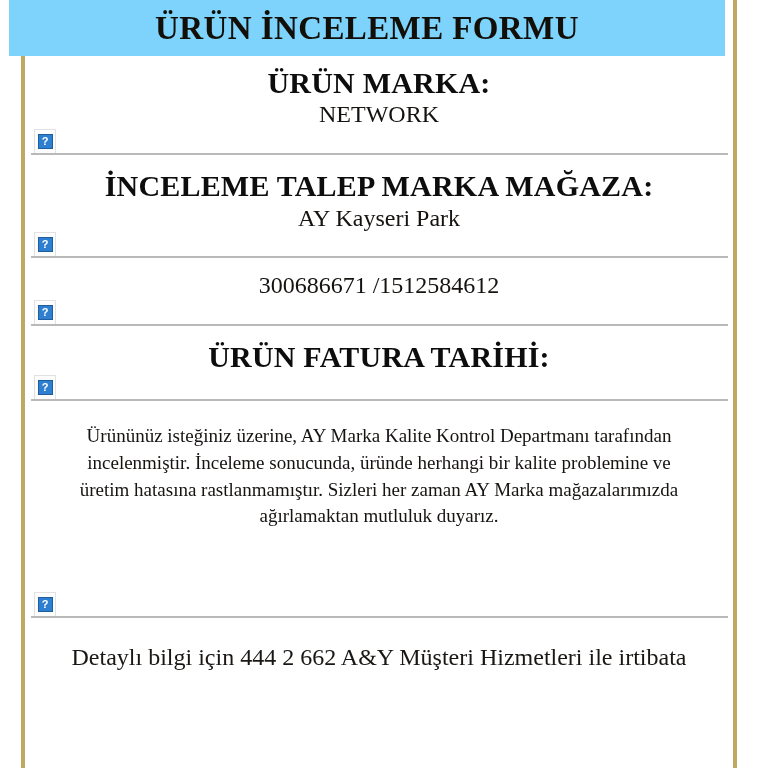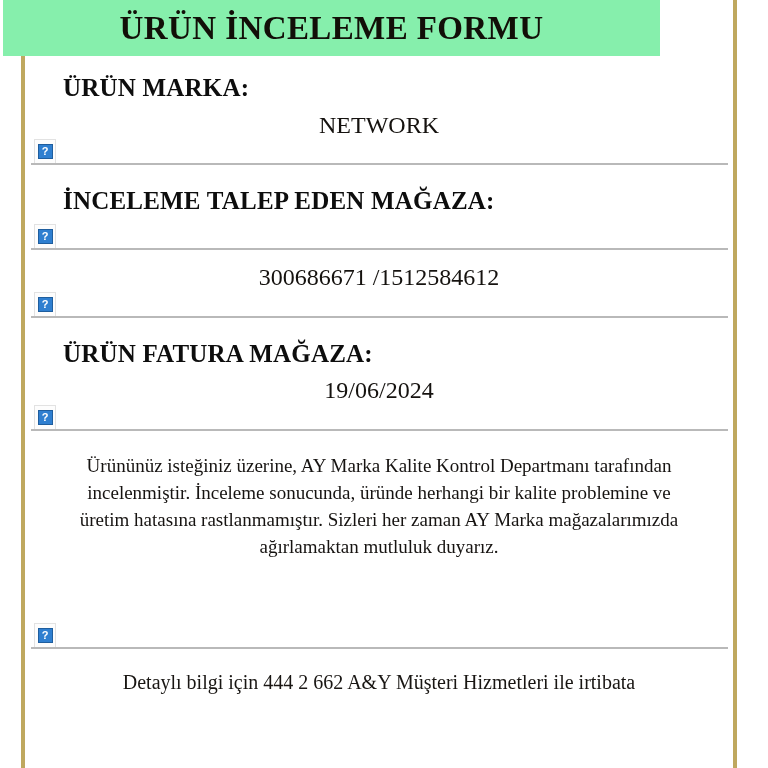--- a/index.html
+++ b/index.html
@@ -32,25 +32,25 @@
     width: 4px;
     background: #bfa85f;
     z-index: 3;
   }
   .side-border.left  { left: 21px; }
   .side-border.right { left: 733px; }
 
   
   .header-band {
     position: absolute;
-    left: 3px;
+    left: 9px;
     top: 0;
-    width: 657px;
+    width: 716px;
     height: 56px;
-    background: #86efac;
+    background: #7dd3fc;
     z-index: 4;
     display: flex;
     align-items: center;
     justify-content: center;
   }
   .header-title {
     font-family: "Liberation Serif", "DejaVu Serif", serif;
     font-weight: bold;
     font-size: 33px;
     letter-spacing: 0.4px;
@@ -70,26 +70,27 @@
     background: #ffffff;
     z-index: 2;
   }
 
   
   .section {
     position: relative;
     padding: 0 30px;
   }
   .section-heading {
+    text-align: center;
     font-weight: bold;
-    font-size: 25px;
+    font-size: 30px;
     line-height: 1.18;
     color: #0d0d0d;
     letter-spacing: 0.2px;
-    margin: 8px;
+    margin: 0;
     white-space: nowrap;
   }
   .section-value {
     text-align: center;
     font-size: 24px;
     line-height: 1.2;
     color: #15120f;
     margin: 0;
     white-space: nowrap;
   }
@@ -143,21 +144,21 @@
     width: 600px;
     text-align: center;
     font-size: 19px;
     line-height: 1.42;
     color: #161311;
   }
 
   
   .footer-note {
     text-align: center;
-    font-size: 20px;
+    font-size: 24px;
     line-height: 1.3;
     color: #191613;
     white-space: nowrap;
     font-family: Liberation Serif, serif;
   }
 
   .spacer-lg { height: 62px; }
   .gap-a { height: 9px; }
   .gap-b { height: 13px; }
 </style>
@@ -182,21 +183,22 @@
     </div>
     <div class="ph-row">
       <div class="broken-img">
         <span class="glyph">?</span>
       </div>
       <div class="rule"></div>
     </div>
 
     <div class="section">
       <div class="gap-b"></div>
-      <p class="section-heading">İNCELEME TALEP EDEN MAĞAZA:</p>
+      <p class="section-heading">İNCELEME TALEP MARKA MAĞAZA:</p>
+      <p class="section-value">AY Kayseri Park</p>
     </div>
     <div class="ph-row">
       <div class="broken-img">
         <span class="glyph">?</span>
       </div>
       <div class="rule"></div>
     </div>
 
     <div class="section">
       <div class="gap-b"></div>
@@ -204,22 +206,21 @@
     </div>
     <div class="ph-row">
       <div class="broken-img">
         <span class="glyph">?</span>
       </div>
       <div class="rule"></div>
     </div>
 
     <div class="section">
       <div class="gap-b"></div>
-      <p class="section-heading">ÜRÜN FATURA MAĞAZA:</p>
-      <p class="section-value">19/06/2024</p>
+      <p class="section-heading">ÜRÜN FATURA TARİHİ:</p>
     </div>
     <div class="ph-row">
       <div class="broken-img">
         <span class="glyph">?</span>
       </div>
       <div class="rule"></div>
     </div>
 
     <div class="section">
       <div class="gap-b"></div>

